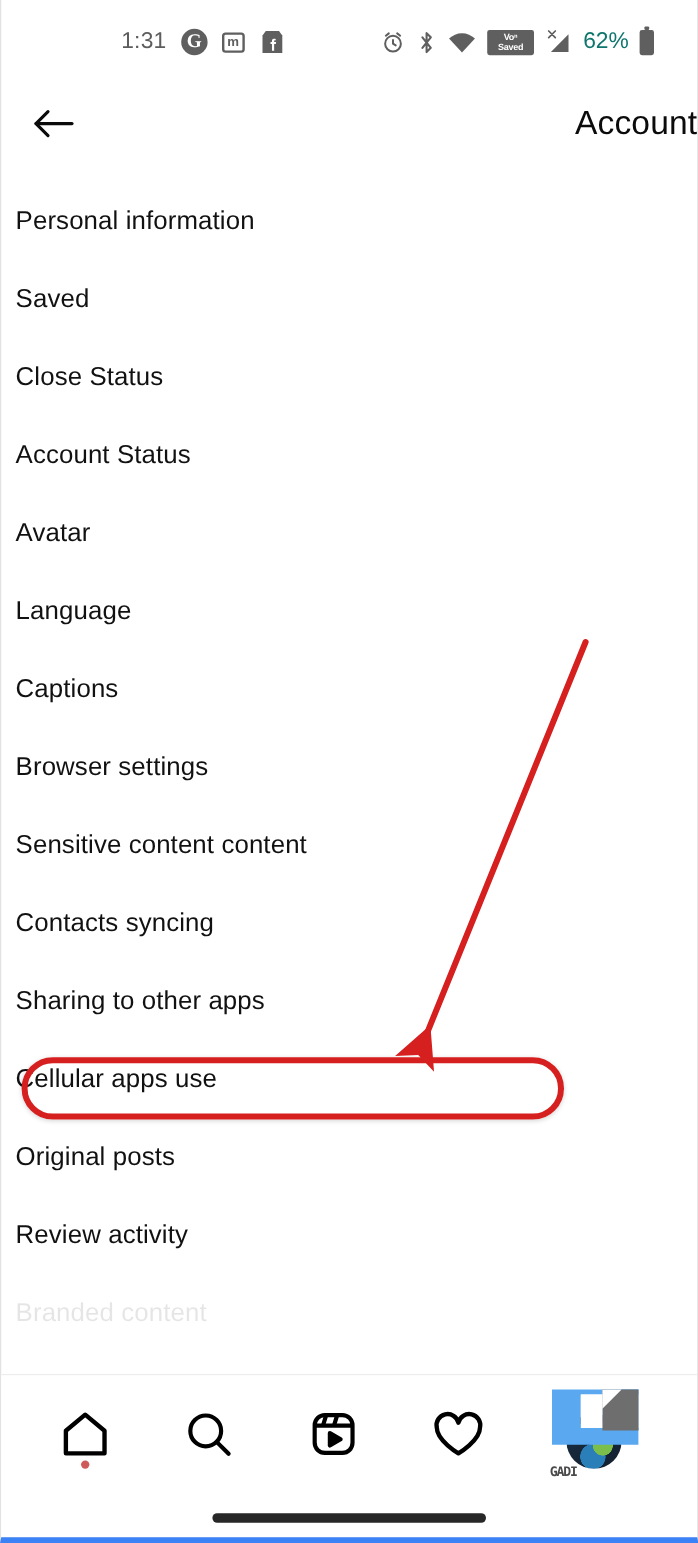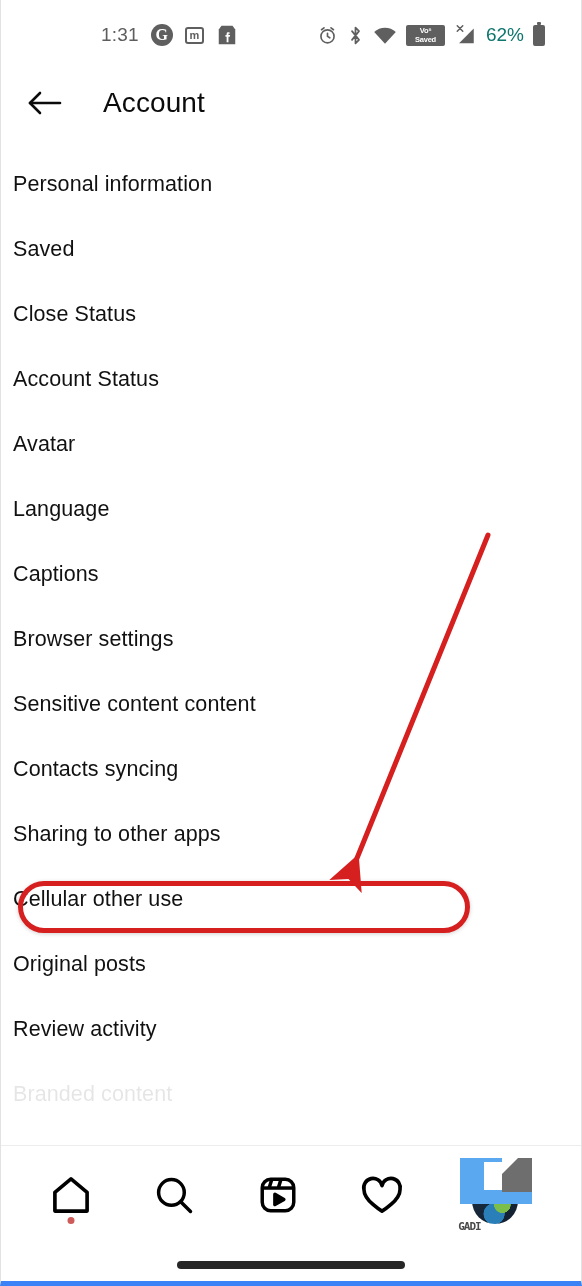--- a/index.html
+++ b/index.html
@@ -60,21 +60,21 @@
     background: #5f5f5f; position: relative;
   }
   .battery::before {
     content:""; position:absolute; top:-5px; left: 2px;
     width: 4px; height: 3px; background: #5f5f5f; border-radius: 1px;
   }
 
   
   #header {
     position: absolute; top: 70px; left: 0; right: 0; height: 66px;
-    display: flex; align-items: center;
+    display: flex; align-items: center; justify-content: space-between;
   }
   #back-btn {
     margin-left: 22px; width: 44px; height: 44px;
     display: flex; align-items: center; justify-content: center;
     cursor: pointer;
   }
   #page-title {
     margin-left: 36px;
     font-size: 28px; font-weight: 400; color: #0b0b0b;
     letter-spacing: .1px;
@@ -256,21 +256,21 @@
       <div class="row">
         <span class="row-label">Sensitive content content</span>
       </div>
       <div class="row">
         <span class="row-label">Contacts syncing</span>
       </div>
       <div class="row">
         <span class="row-label">Sharing to other apps</span>
       </div>
       <div class="row">
-        <span class="row-label">Cellular other use</span>
+        <span class="row-label">Cellular apps use</span>
       </div>
       <div class="row">
         <span class="row-label">Original posts</span>
       </div>
       <div class="row">
         <span class="row-label">Review activity</span>
       </div>
       <div class="row clipped">
         <span class="row-label">Branded content</span>
       </div>

